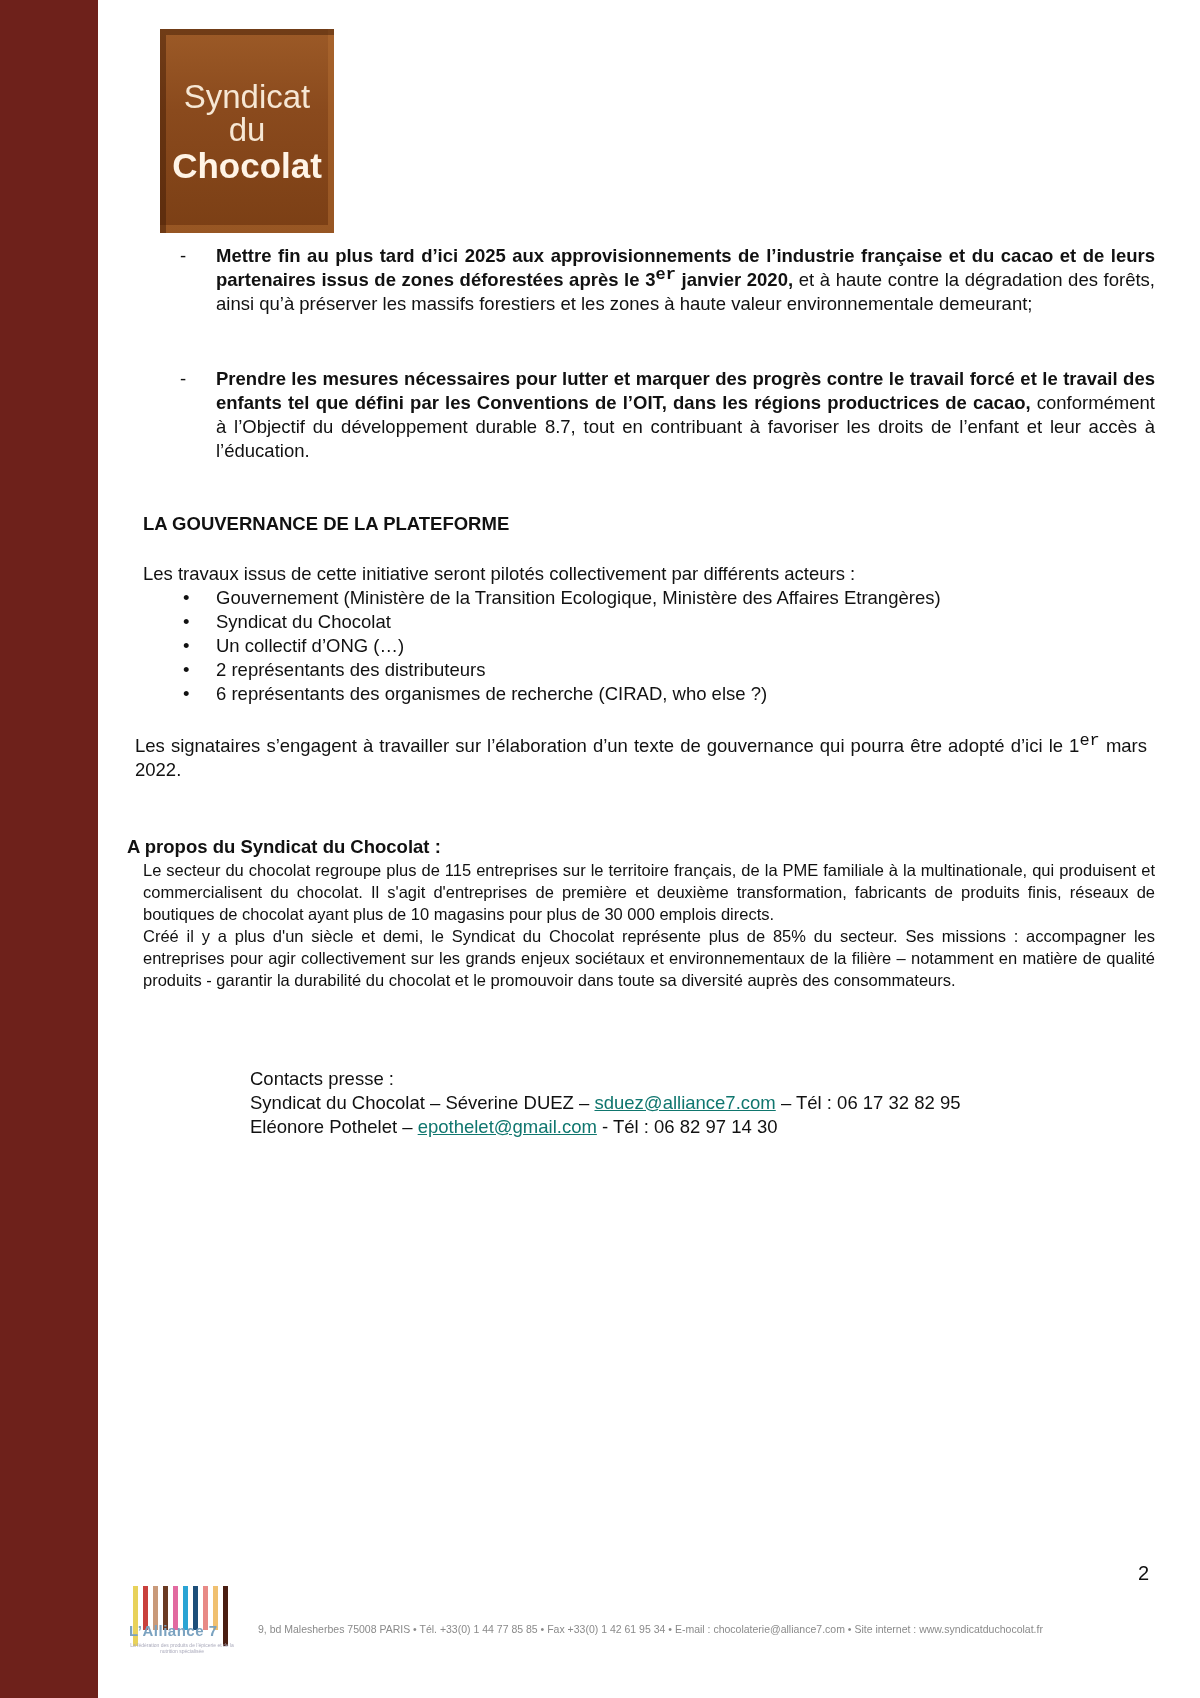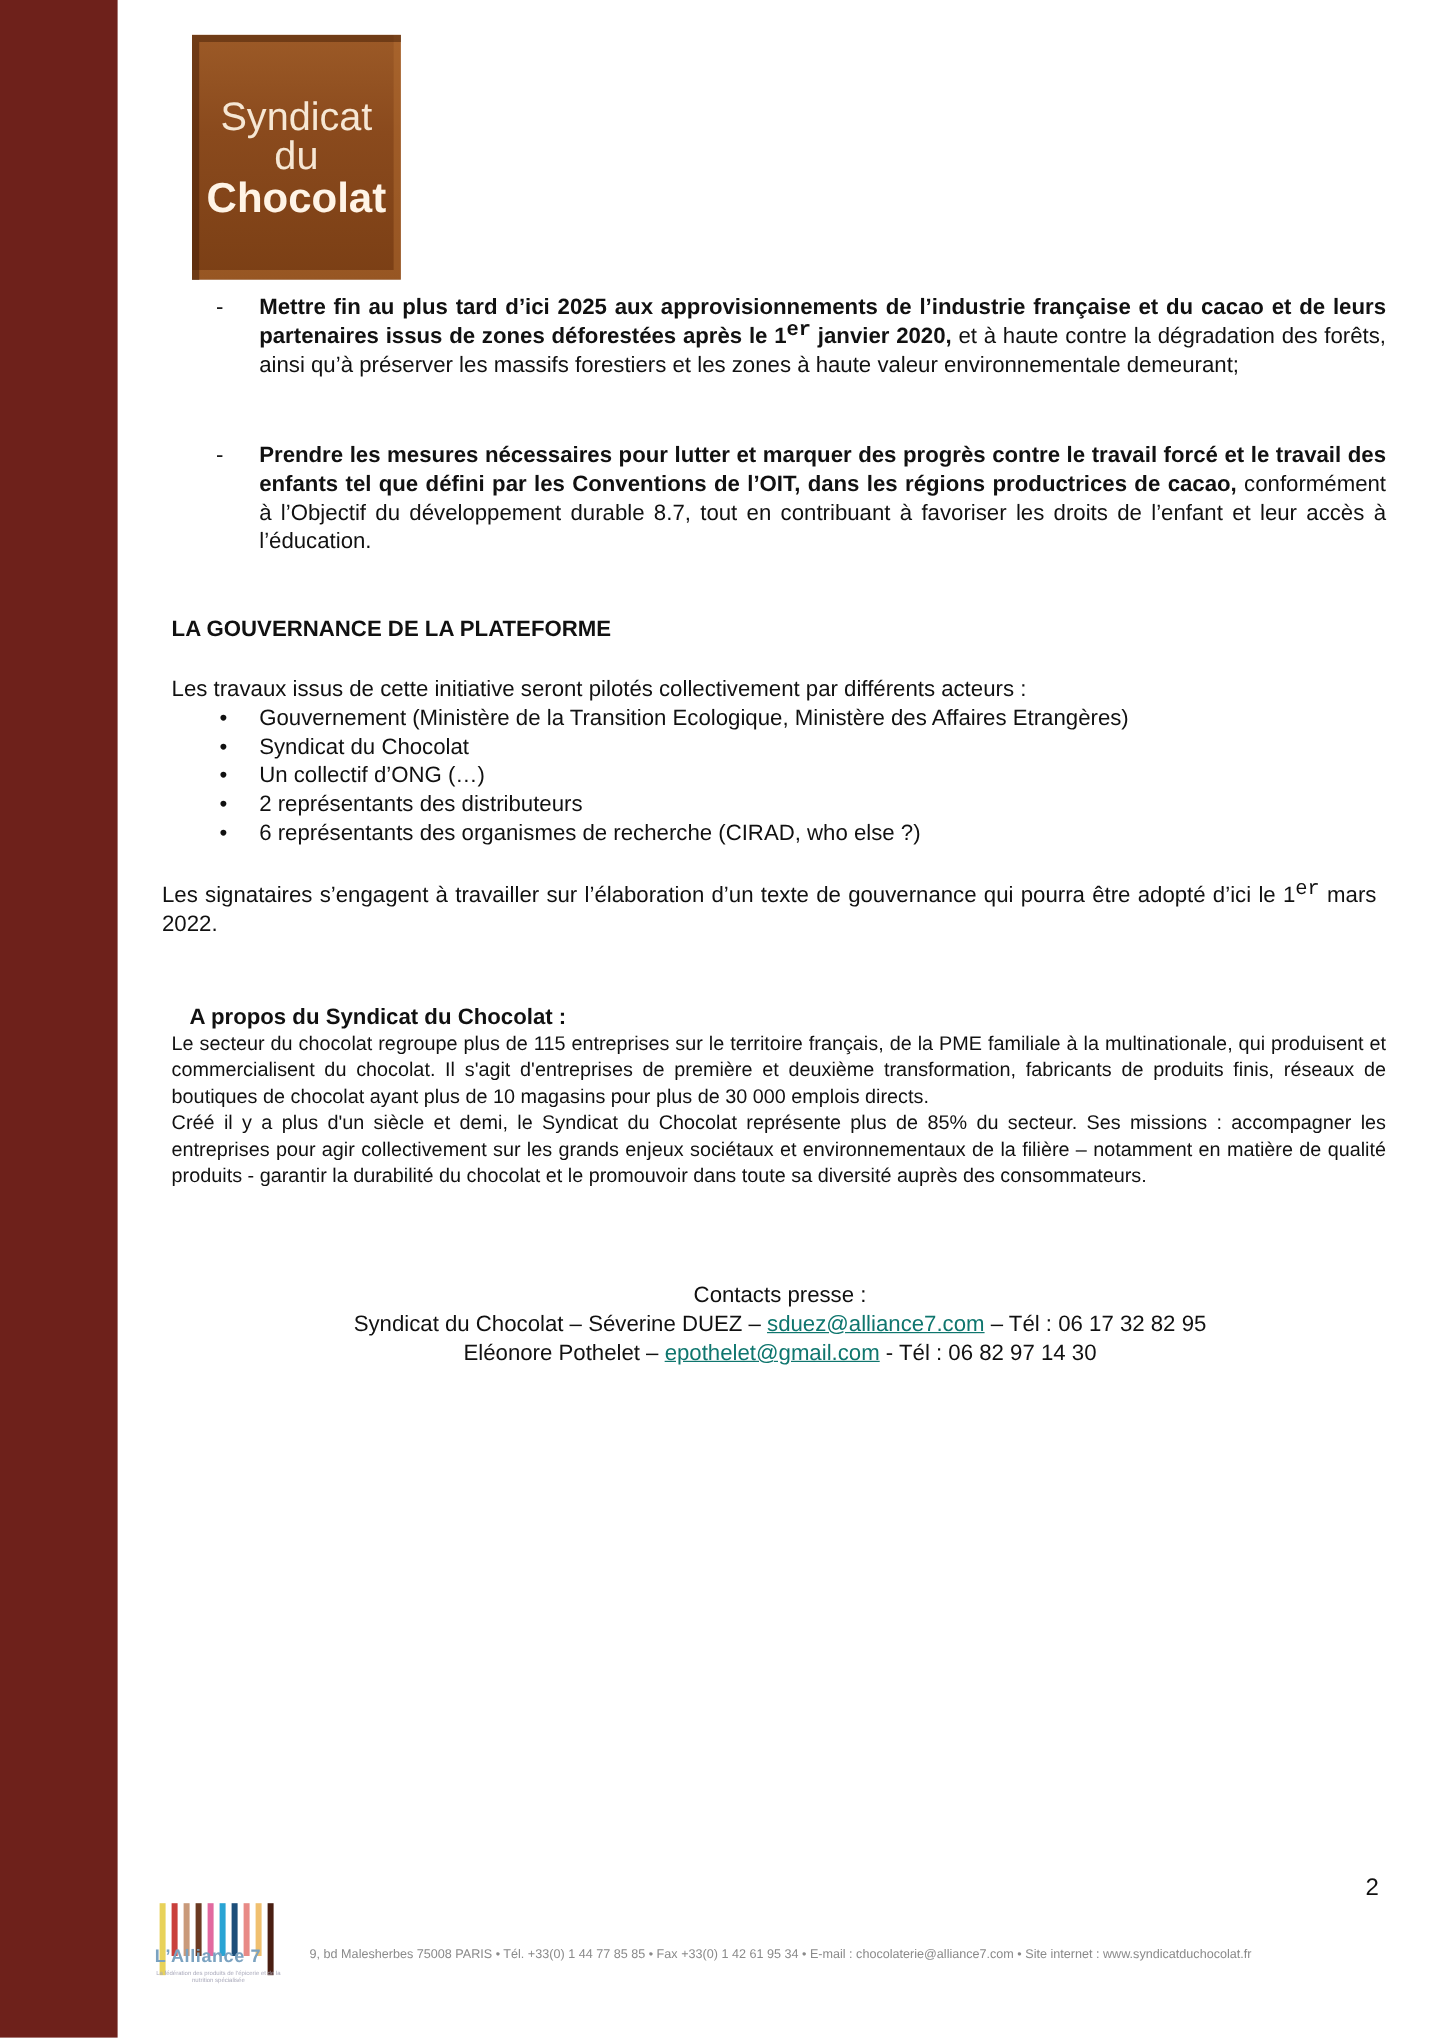--- a/index.html
+++ b/index.html
@@ -29,25 +29,25 @@
   .dash-item b { font-weight: bold; }
   sup { font-size: 17px; line-height: 0; vertical-align: 7px; font-family: Liberation Mono, monospace; }
 
   .section-title { position: absolute; left: 143px; top: 513px; font-weight: bold; font-size: 18.5px; }
   .intro { position: absolute; left: 143px; top: 562px; width: 1010px; }
   .bullets { position: absolute; left: 183px; top: 586px; margin: 0; padding: 0; list-style: none; }
   .bullets li { position: relative; padding-left: 33px; }
   .bullets li .dot { position: absolute; left: 0; top: 0; }
   .signataires { position: absolute; left: 135px; top: 734px; width: 1012px; text-align: justify; }
 
-  .apropos-title { position: absolute; left: 158px; top: 836px; font-weight: bold; font-size: 18.5px; text-align: right; }
+  .apropos-title { position: absolute; left: 127px; top: 836px; font-weight: bold; font-size: 18.5px; text-align: right; }
   .apropos { position: absolute; left: 143px; top: 859px; width: 1012px; font-size: 16.5px; line-height: 22px; text-align: justify; }
   .apropos p { margin: 0; }
 
-  .contacts { position: absolute; left: 250px; top: 1067px; width: 800px; text-align: center; font-size: 18.5px; line-height: 24px; }
+  .contacts { position: absolute; left: 250px; top: 1067px; width: 800px; text-align: left; font-size: 18.5px; line-height: 24px; }
   .contacts a { color: #0f766e; text-decoration: underline; }
 
   .page-number { position: absolute; left: 1138px; top: 1562px; font-size: 20px; }
 
   .footer-logo { position: absolute; left: 125px; top: 1586px; width: 118px; height: 76px; }
   .stripes { position: absolute; left: 8px; top: 0; display: flex; gap: 5px; }
   .stripes span { display: block; width: 5px; height: 44px; }
   .alliance-word { position: absolute; left: 4px; top: 36px; font-size: 15px; font-weight: bold; color: #7aa2c0; letter-spacing: 0.5px; }
   .alliance-sub { position: absolute; left: 2px; top: 56px; width: 110px; font-size: 5px; line-height: 6px; color: #aab; text-align: center; }
   .footer-address { position: absolute; left: 258px; top: 1623px; font-size: 10.5px; color: #8a8a8a; white-space: nowrap; }
@@ -59,21 +59,21 @@
 
 <div class="logo">
   <span class="l1">Syndicat</span>
   <span class="l2">du</span>
   <span class="l3">Chocolat</span>
 </div>
 
 <div class="dash-list text" style="top:244px;">
   <div class="dash-item">
     <span class="dash">-</span>
-    <b>Mettre fin au plus tard d’ici 2025 aux approvisionnements de l’industrie française et du cacao et de leurs partenaires issus de zones déforestées après le 1</b><b><sup>er</sup></b><b> janvier 2020,</b><span> et à haute contre la dégradation des forêts, ainsi qu’à préserver les massifs forestiers et les zones à haute valeur environnementale demeurant;</span>
+    <b>Mettre fin au plus tard d’ici 2025 aux approvisionnements de l’industrie française et du cacao et de leurs partenaires issus de zones déforestées après le 3</b><b><sup>er</sup></b><b> janvier 2020,</b><span> et à haute contre la dégradation des forêts, ainsi qu’à préserver les massifs forestiers et les zones à haute valeur environnementale demeurant;</span>
   </div>
 </div>
 
 <div class="dash-list text" style="top:367px;">
   <div class="dash-item">
     <span class="dash">-</span>
     <b>Prendre les mesures nécessaires pour lutter et marquer des progrès contre le travail forcé et le travail des enfants tel que défini par les Conventions de l’OIT, dans les régions productrices de cacao,</b><span> conformément à l’Objectif du développement durable 8.7, tout en contribuant à favoriser les droits de l’enfant et leur accès à l’éducation.</span>
   </div>
 </div>
 

